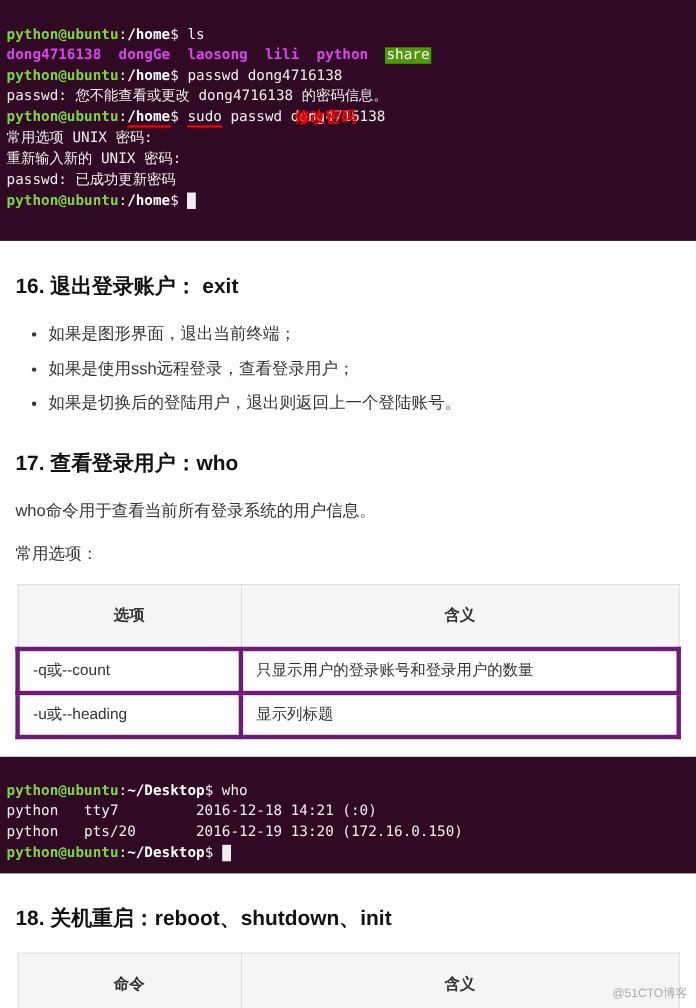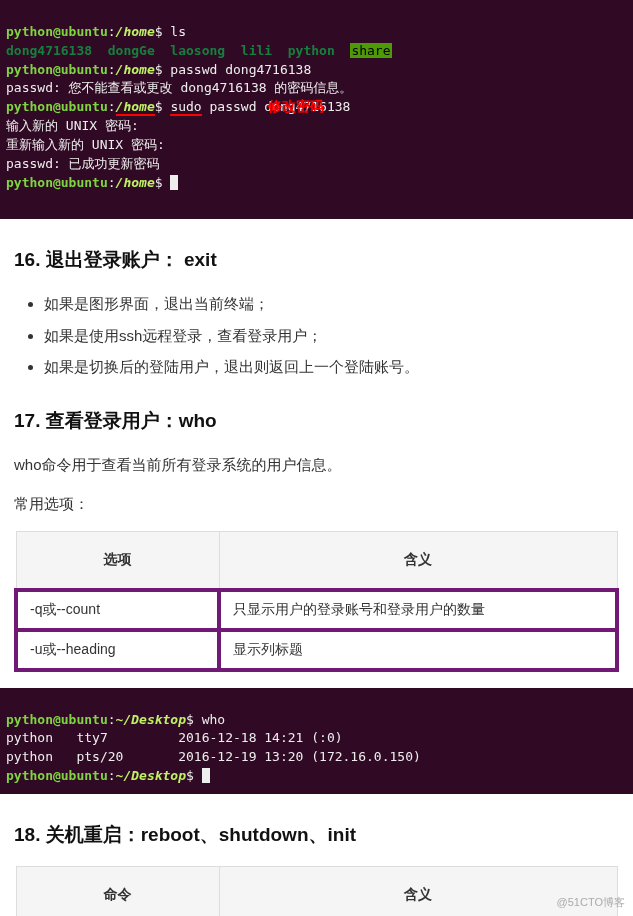--- a/index.html
+++ b/index.html
@@ -15,24 +15,24 @@
     background: #300a24;
     color: #e0e0e0;
     font-family: "DejaVu Sans Mono", "Consolas", monospace;
     font-size: 13px;
     line-height: 1.45;
     padding: 4px 6px 8px 6px;
     white-space: pre;
     position: relative;
   }
   .t-user { color: #7fd541; font-weight: bold; margin-top: 33px; }
-  .t-path { color: #bef264; font-weight: bold; font-style: italic; }
+  .t-path { color: #ffffff; font-weight: bold; }
   .t-white { color: #eeeeee; }
-  .t-blue { color: #15803d; font-weight: bold; }
-  .t-green-bg { background: #4e9a06; color: #000000; padding: 0 1px; }
+  .t-blue { color: #d946ef; font-weight: bold; }
+  .t-green-bg { background: #4e9a06; color: #ffffff; padding: 0 1px; }
   .t-red-annot {
     position: absolute;
     color: #ff0000;
     font-weight: bold;
     font-family: "Microsoft YaHei", sans-serif;
     font-size: 14px;
   }
   .underline-red {
     border-bottom: 2px solid #ff0000;
     padding-bottom: 0;
@@ -94,21 +94,21 @@
 </style>
 </head>
 <body>
 
 <div class="terminal">
 <span class="t-user">python@ubuntu</span><span class="t-white">:</span><span class="t-path">/home</span><span class="t-white">$ ls</span>
 <span class="t-blue">dong4716138  dongGe  laosong  lili  python  </span><span class="t-green-bg">share</span>
 <span class="t-user">python@ubuntu</span><span class="t-white">:</span><span class="t-path">/home</span><span class="t-white">$ passwd dong4716138</span>
 <span class="t-white">passwd: 您不能查看或更改 dong4716138 的密码信息。</span>
 <span class="t-user">python@ubuntu</span><span class="t-white">:</span><span class="t-path underline-red">/home</span><span class="t-white">$ </span><span class="t-white underline-red">sudo</span><span class="t-white"> passwd dong4716138</span>
-<span class="t-white">输入新的 UNIX 密码: </span>
+<span class="t-white">常用选项 UNIX 密码: </span>
 <span class="t-white">重新输入新的 UNIX 密码: </span>
 <span class="t-white">passwd: 已成功更新密码</span>
 <span class="t-user">python@ubuntu</span><span class="t-white">:</span><span class="t-path">/home</span><span class="t-white">$ </span><span class="cursor"></span>
 <span class="t-red-annot" style="left:256px; top:96px;padding-left:12px;">修改密码</span>
 </div>
 
 <div class="content">
 
   <h2>16. 退出登录账户：  exit</h2>
   <ul class="bullets">

